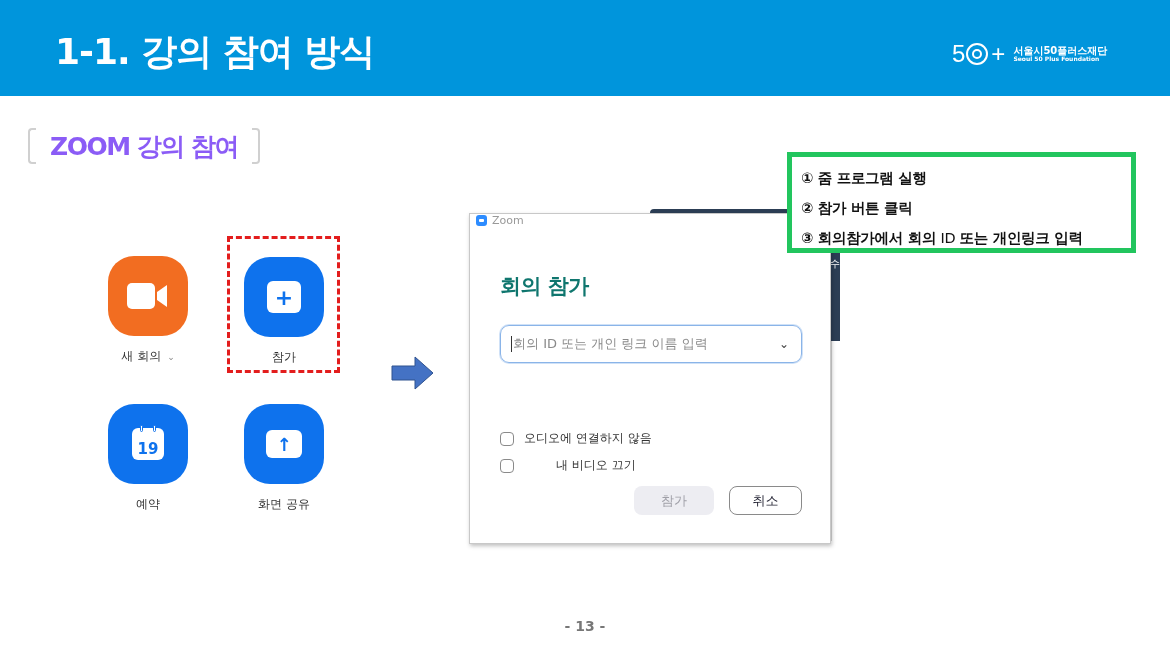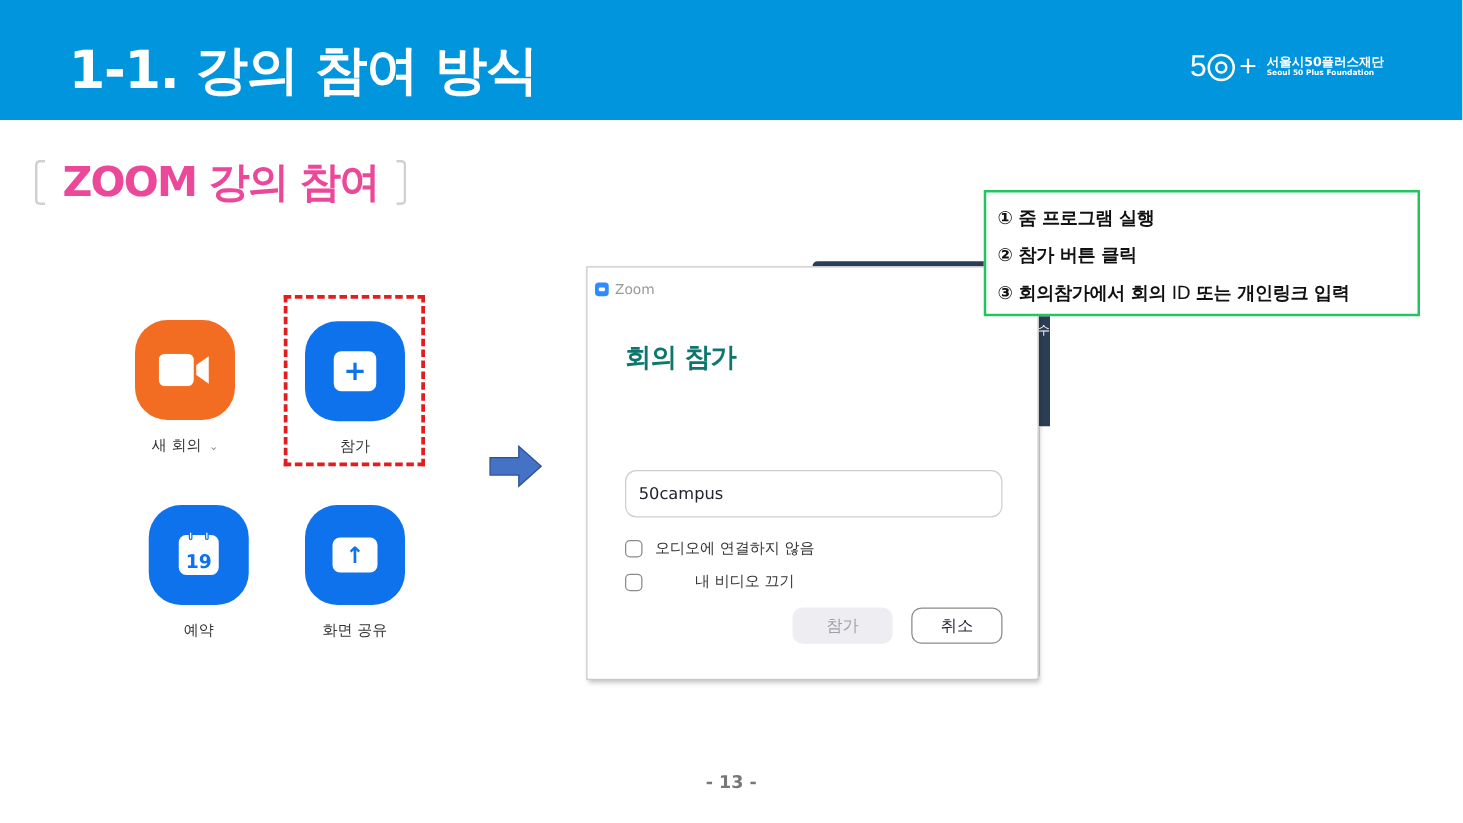--- a/index.html
+++ b/index.html
@@ -1,36 +1,36 @@
 <!DOCTYPE html>
 <html><head>
   <meta charset="utf-8">
   <style>
     * { margin: 0; padding: 0; box-sizing: border-box; }
     html, body { width: 1170px; height: 658px; overflow: hidden; background: #ffffff; }
     body { font-family: "DejaVu Sans", "Liberation Sans", sans-serif; position: relative; color: #111; }
 
     
     .header-bar { position: absolute; left: 0; top: 0; width: 1170px; height: 96px; background: #0095dc; }
-    .page-title { position: absolute; left: 55px; top: 28px; color: #fff; font-size: 42px; font-weight: bold; letter-spacing: -1px; }
+    .page-title { position: absolute; left: 55px; top: 28px; color: #fff; font-size: 36px; font-weight: bold; letter-spacing: -1px; }
     .logo { position: absolute; left: 952px; top: 42px; display: flex; align-items: center; color: #fff; }
     .logo-mark { display: flex; align-items: center; font-size: 24px; font-family: "Liberation Sans", sans-serif; line-height: 1; }
     .logo-ring { display: inline-block; width: 22px; height: 22px; border: 2px solid #fff; border-radius: 50%; position: relative; margin: 0 1px; }
     .logo-ring::after { content: ""; position: absolute; left: 4px; top: 4px; width: 10px; height: 10px; border: 2px solid #fff; border-radius: 50%; box-sizing: border-box; }
     .logo-plus { font-size: 24px; margin-left: 2px; }
     .logo-text { margin-left: 8px; display: flex; flex-direction: column; line-height: 1.1; }
     .logo-ko { font-size: 10px; font-weight: bold; }
     .logo-en { font-size: 6px; font-weight: bold; }
 
     
     .section-title { position: absolute; left: 28px; top: 127px; height: 38px; display: flex; align-items: center; }
     .bracket { width: 8px; height: 36px; border: 2px solid #d0d0d0; }
     .bracket.left { border-right: none; border-radius: 4px 0 0 4px; }
     .bracket.right { border-left: none; border-radius: 0 4px 4px 0; }
-    .section-text { font-size: 33px; font-weight: bold; letter-spacing: -1.5px; padding: 0 14px 0 14px; color: #ec4899; }
+    .section-text { font-size: 25px; font-weight: bold; letter-spacing: -1.5px; padding: 0 14px 0 14px; color: #8b5cf6; }
 
     
     .app-tile { position: absolute; display: flex; flex-direction: column; align-items: center; width: 110px; }
     .tile-icon { width: 80px; height: 80px; border-radius: 26px; display: flex; align-items: center; justify-content: center; }
     .tile-icon.orange { background: #f26d21; }
     .tile-icon.blue { background: #0e72ed; }
     .tile-label { margin-top: 12px; font-size: 12px; color: #333; white-space: nowrap; }
     .tile-caret { font-size: 9px; color: #888; margin-left: 6px; }
     .inner-sq { width: 36px; height: 32px; background: #fff; border-radius: 6px; display: flex; align-items: center; justify-content: center; color: #0e72ed; font-weight: bold; }
 
@@ -39,38 +39,38 @@
     .arrow { position: absolute; left: 391px; top: 356px; }
 
     
     .bg-window { position: absolute; left: 650px; top: 209px; width: 190px; height: 340px; }
     .bg-window-top { position: absolute; left: 0; top: 0; width: 190px; height: 6px; background: #2c3e55; border-radius: 4px 4px 0 0; }
     .bg-window-side { position: absolute; left: 180px; top: 0; width: 10px; height: 132px; background: #2c3e55; color: #fff; font-size: 10px; text-align: center; padding-top: 48px; }
     .bg-window-line { position: absolute; left: 180px; top: 132px; width: 2px; height: 200px; background: #d8d8d8; }
 
     
     .dialog { position: absolute; left: 469px; top: 213px; width: 362px; height: 331px; background: #fff; border: 1px solid #c8c8c8; box-shadow: 1px 2px 4px rgba(0,0,0,0.25); }
-    .dialog-titlebar { position: absolute; left: 6px; top: 11px; display: flex; align-items: center; justify-content: space-between; }
+    .dialog-titlebar { position: absolute; left: 6px; top: 0; display: flex; align-items: center; justify-content: space-between; }
     .zoom-logo { width: 11px; height: 11px; background: #2d8cff; border-radius: 3px; display: flex; align-items: center; justify-content: center; }
     .zoom-logo::after { content: ""; width: 5px; height: 3px; background: #fff; border-radius: 1px; }
     .dialog-app-name { font-size: 11px; color: #999; margin-left: 5px; }
     .dialog-heading { position: absolute; left: 30px; top: 58px; font-size: 21px; font-weight: bold; color: #0f766e; letter-spacing: -0.5px; }
     .meeting-id-input { position: absolute; left: 30px; top: 111px; width: 302px; height: 38px; border: 1px solid #8ab4e8; border-radius: 9px; box-shadow: 0 0 0 1px #cfe1f7; display: flex; align-items: center; padding: 0 12px 0 10px; }
     .caret-line { width: 1px; height: 16px; background: #333; margin-right: 1px; }
     .meeting-id-placeholder { font-size: 13px; color: #8a8a8a; flex: 1; }
     .dropdown-chevron { font-size: 12px; color: #444; }
     .name-input { position: absolute; left: 30px; top: 162px; width: 302px; height: 38px; border: 1px solid #cfcfcf; border-radius: 9px; display: flex; align-items: center; padding: 0 10px; font-size: 13px; color: #232333; }
     .check-row { position: absolute; left: 30px; display: flex; align-items: center; }
     .check-box { width: 14px; height: 14px; border: 1px solid #8a8a8a; border-radius: 4px; background: #fff; }
     .check-label { margin-left: 10px; font-size: 12px; color: #333; }
     .btn-join { position: absolute; left: 164px; top: 272px; width: 80px; height: 29px; background: #ededf2; border-radius: 8px; color: #a0a0a8; font-size: 13px; display: flex; align-items: center; justify-content: center; }
     .btn-cancel { position: absolute; left: 259px; top: 272px; width: 73px; height: 29px; background: #fff; border: 1px solid #8a8a8a; border-radius: 8px; color: #232333; font-size: 13px; display: flex; align-items: center; justify-content: center; }
 
     
-    .steps-box { position: absolute; left: 787px; top: 152px; width: 349px; height: 101px; border: 2px solid #22c55e; background: #fff; padding: 8px 0 0 9px; }
+    .steps-box { position: absolute; left: 787px; top: 152px; width: 349px; height: 101px; border: 5px solid #22c55e; background: #fff; padding: 8px 0 0 9px; }
     .step-item { font-size: 14.5px; font-weight: bold; color: #111; height: 30px; line-height: 26px; letter-spacing: -0.3px; white-space: nowrap; }
     .step-item .light { font-weight: normal; }
 
     .page-number { position: absolute; left: 0; width: 1170px; top: 618px; text-align: center; font-size: 14px; font-weight: bold; color: #777; }
   </style>
 </head>
 <body>
 
 <div class="header-bar">
   <div class="page-title">1-1. 강의 참여 방식</div>
@@ -107,21 +107,21 @@
 
 <div class="app-tile" style="left:229px; top:257px;">
   <div class="tile-icon blue">
     <div class="inner-sq" style="width:34px;height:32px;font-size:22px;">+</div>
   </div>
   <div class="tile-label">참가</div>
 </div>
 
 <div class="dashed-box"></div>
 
-<div class="app-tile" style="left:104px; top:404px;">
+<div class="app-tile" style="left:93px; top:404px;">
   <div class="tile-icon blue">
     <div style="position:relative;width:32px;height:32px;background:#fff;border-radius:6px;display:flex;align-items:flex-end;justify-content:center;padding-bottom:3px;">
       <span style="position:absolute;left:8px;top:-3px;width:3px;height:7px;border:1.5px solid #0e72ed;border-radius:2px;background:#fff;"></span>
       <span style="position:absolute;right:8px;top:-3px;width:3px;height:7px;border:1.5px solid #0e72ed;border-radius:2px;background:#fff;"></span>
       <span style="color:#0e72ed;font-weight:bold;font-size:15px;line-height:1;">19</span>
     </div>
   </div>
   <div class="tile-label">예약</div>
 </div>
 
@@ -142,22 +142,26 @@
   <div class="bg-window-line"></div>
 </div>
 
 <div class="dialog">
   <div class="dialog-titlebar">
     <span class="zoom-logo"></span>
     <span class="dialog-app-name">Zoom</span>
   </div>
   <div class="dialog-heading">회의 참가</div>
 
+  <div class="meeting-id-input">
+    <span class="caret-line"></span>
+    <span class="meeting-id-placeholder">회의 ID 또는 개인 링크 이름 입력</span>
+    <span class="dropdown-chevron">⌄</span>
+  </div>
 
-  <div class="name-input">50campus</div>
 
   <div class="check-row" style="top:216px;">
     <span class="check-box"></span>
     <span class="check-label">오디오에 연결하지 않음</span>
   </div>
   <div class="check-row" style="top:243px;gap:32px;">
     <span class="check-box"></span>
     <span class="check-label">내 비디오 끄기</span>
   </div>
 

